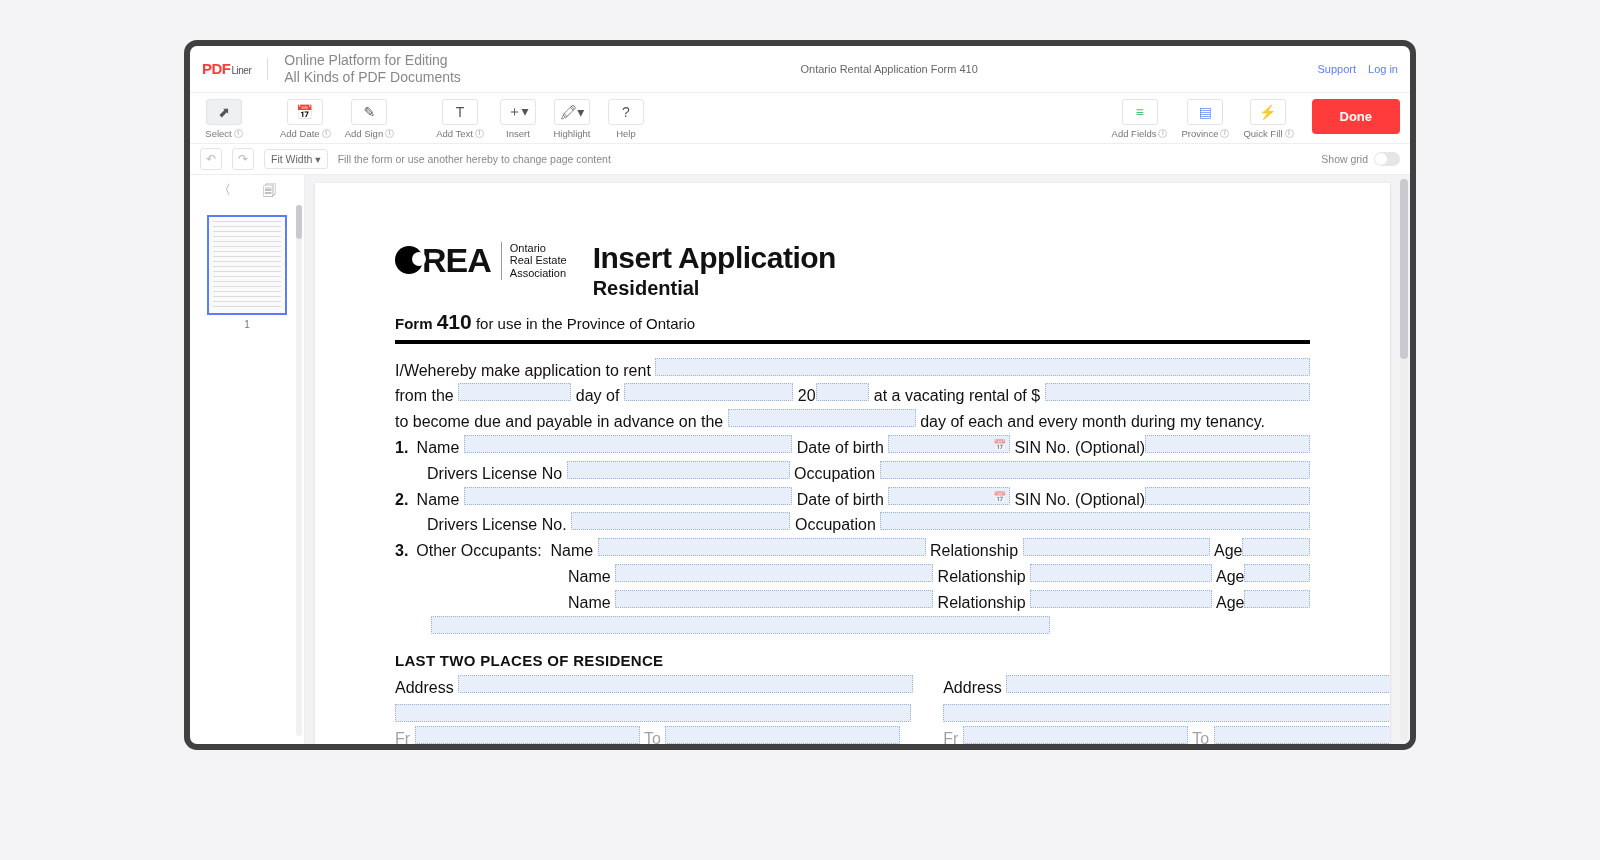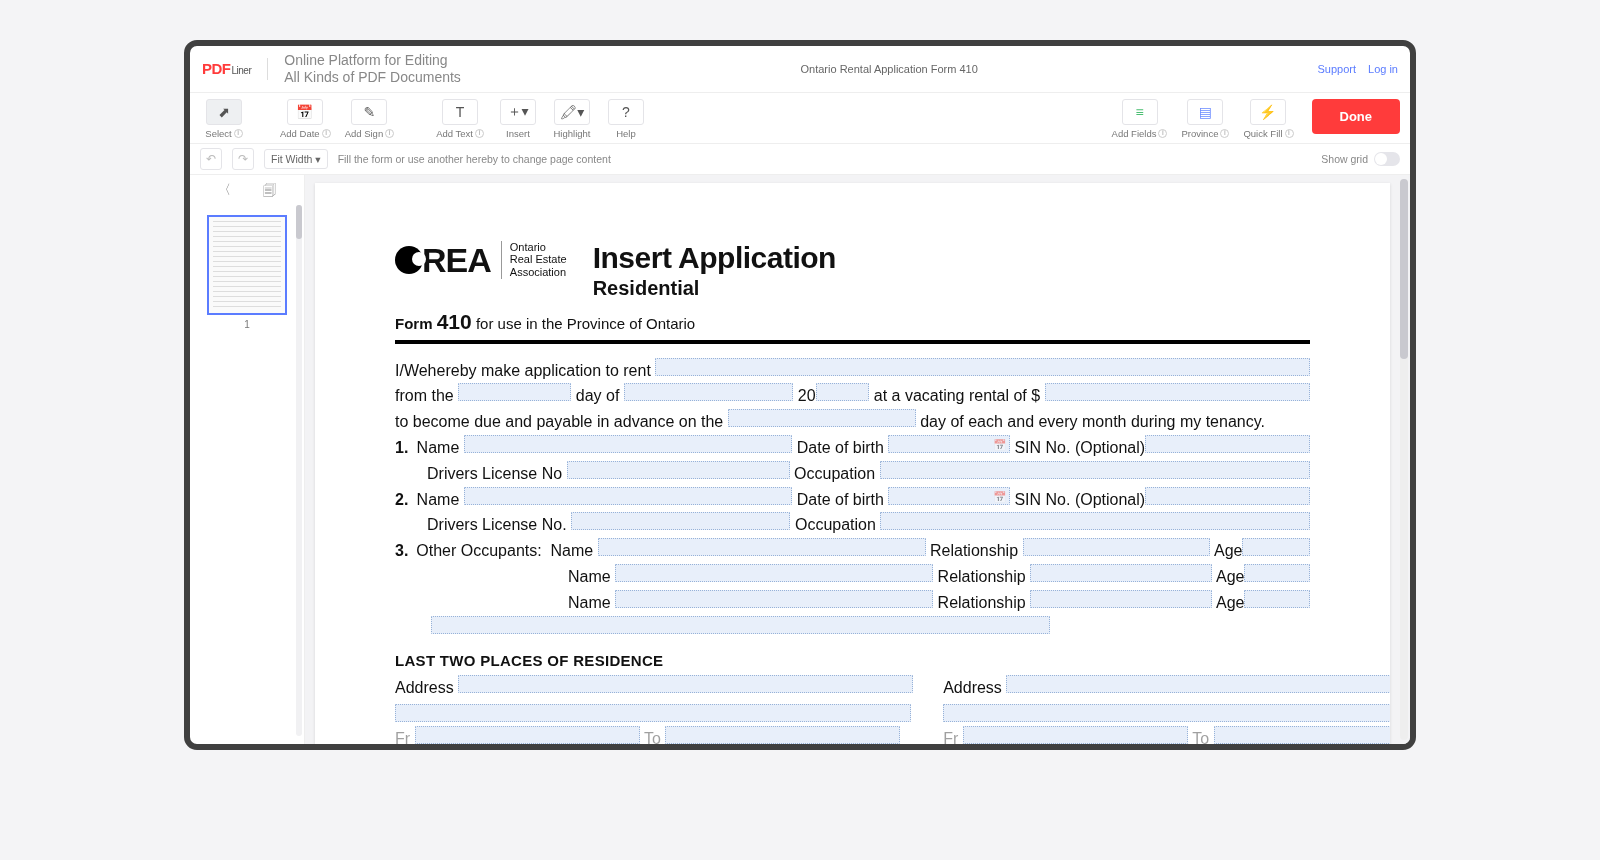--- a/index.html
+++ b/index.html
@@ -48,21 +48,21 @@
 .vslider{position:absolute;right:2px;top:30px;bottom:8px;width:6px;background:#f1f1f3;border-radius:3px}
 .vslider::after{content:"";position:absolute;left:0;right:0;top:0;height:34px;background:#c9c9cf;border-radius:3px}
 
 .canvas-wrap{flex:1;background:#f3f3f5;position:relative;overflow:hidden}
 .canvas-scroll{position:absolute;right:2px;top:4px;bottom:4px;width:8px;background:#eee;border-radius:4px}
 .canvas-scroll::after{content:"";position:absolute;left:0;right:0;top:0;height:180px;background:#c9c9cf;border-radius:4px}
 .page{position:absolute;left:10px;right:20px;top:8px;bottom:-40px;background:#fff;box-shadow:0 1px 3px rgba(0,0,0,.12);padding:58px 80px 20px;font-family:Verdana,Arial,sans-serif;color:#111;overflow:hidden}
 
 
 .hdr{display:flex;align-items:flex-start;gap:26px;margin-bottom:10px}
-.orea{display:flex;align-items:flex-start;gap:10px}
+.orea{display:flex;align-items:flex-end;gap:10px}
 .orea-mark{font-weight:900;font-size:34px;letter-spacing:-1px;display:inline-flex;align-items:center}
 .orea-mark .o{display:inline-block;width:28px;height:28px;border-radius:50%;background:#000;position:relative;margin-right:-1px}
 .orea-mark .o::after{content:"";position:absolute;right:-3px;top:6px;width:14px;height:14px;background:#fff;border-radius:50%}
 .orea-sub{font-size:11px;line-height:1.15;color:#111;border-left:1px solid #999;padding-left:8px}
 .doc-h1{font-size:30px;font-weight:900;letter-spacing:-0.5px}
 .doc-h2{font-size:20px;font-weight:900;margin-top:2px}
 .formline{font-size:15px;}
 .formline b{font-weight:900}
 .big410{font-size:21px;font-weight:900}
 .rule{height:4px;background:#000;margin-top:6px}

